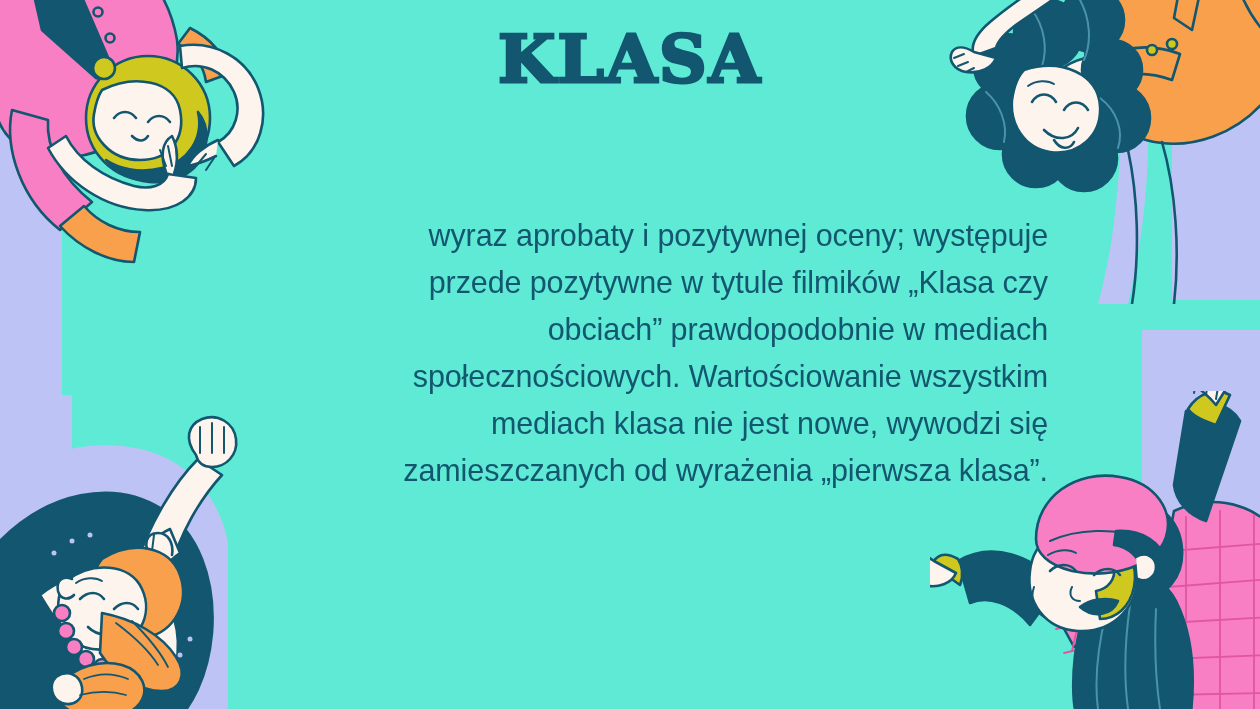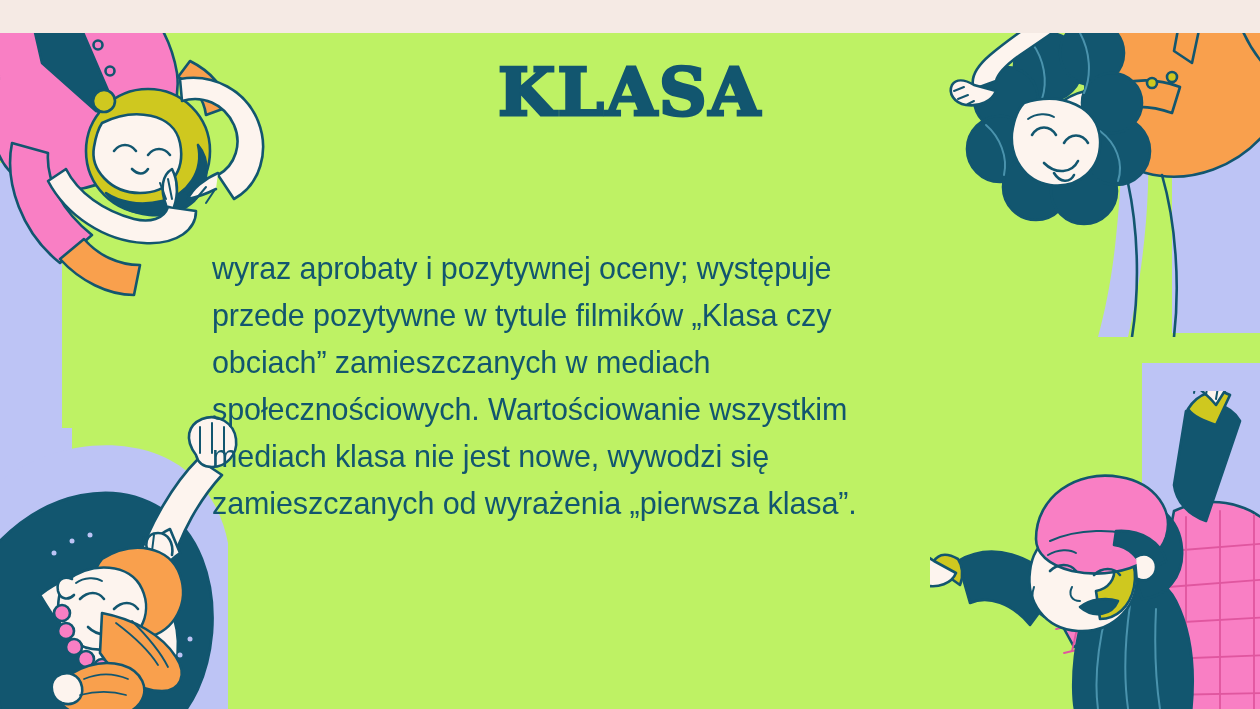--- a/index.html
+++ b/index.html
@@ -5,23 +5,22 @@
   html,body{margin:0;padding:0;}
   body{
     width:1260px;height:709px;
     background:#f5eae4;
     font-family:"Liberation Sans", sans-serif;
     overflow:hidden;
     position:relative;
   }
   .slide{
     position:absolute;inset:0;
-    background:#bef264;
+    background:#5eead4;
     overflow:hidden;
-    margin-top:33px;
   }
   
   .band{position:absolute;background:#bdc4f5;}
   .band-left-top{left:0;top:130px;width:62px;height:310px;}
   .band-left-bottom{left:0;top:395px;width:72px;height:314px;}
   .band-right-top{right:0;top:0;width:88px;height:300px;}
   .band-right-bottom{right:0;top:330px;width:118px;height:379px;}
 
   
   .title-wrap{
@@ -39,21 +38,21 @@
     color:#12566f;
     -webkit-text-stroke:3px #12566f;
     paint-order:stroke fill;
   }
 
   
   .body-wrap{
     position:absolute;
     left:212px;width:836px;
     top:212px;
-    text-align:left;
+    text-align:right;
   }
   .body-line{
     color:#12566f;
     font-size:30.5px;
     line-height:47px;
     letter-spacing:-0.1px;
     white-space:nowrap;
   }
 
   
@@ -333,19 +332,19 @@
     </svg>
   </div>
 
   <div class="title-wrap">
     <span class="title">KLASA</span>
   </div>
 
   <div class="body-wrap">
     <div class="body-line">wyraz aprobaty i pozytywnej oceny; występuje</div>
     <div class="body-line">przede pozytywne w tytule filmików „Klasa czy</div>
-    <div class="body-line">obciach” zamieszczanych w mediach</div>
+    <div class="body-line">obciach” prawdopodobnie w mediach</div>
     <div class="body-line">społecznościowych. Wartościowanie wszystkim</div>
     <div class="body-line">mediach klasa nie jest nowe, wywodzi się</div>
     <div class="body-line">zamieszczanych od wyrażenia „pierwsza klasa”.</div>
   </div>
 
 </div>
 
 </body></html>

